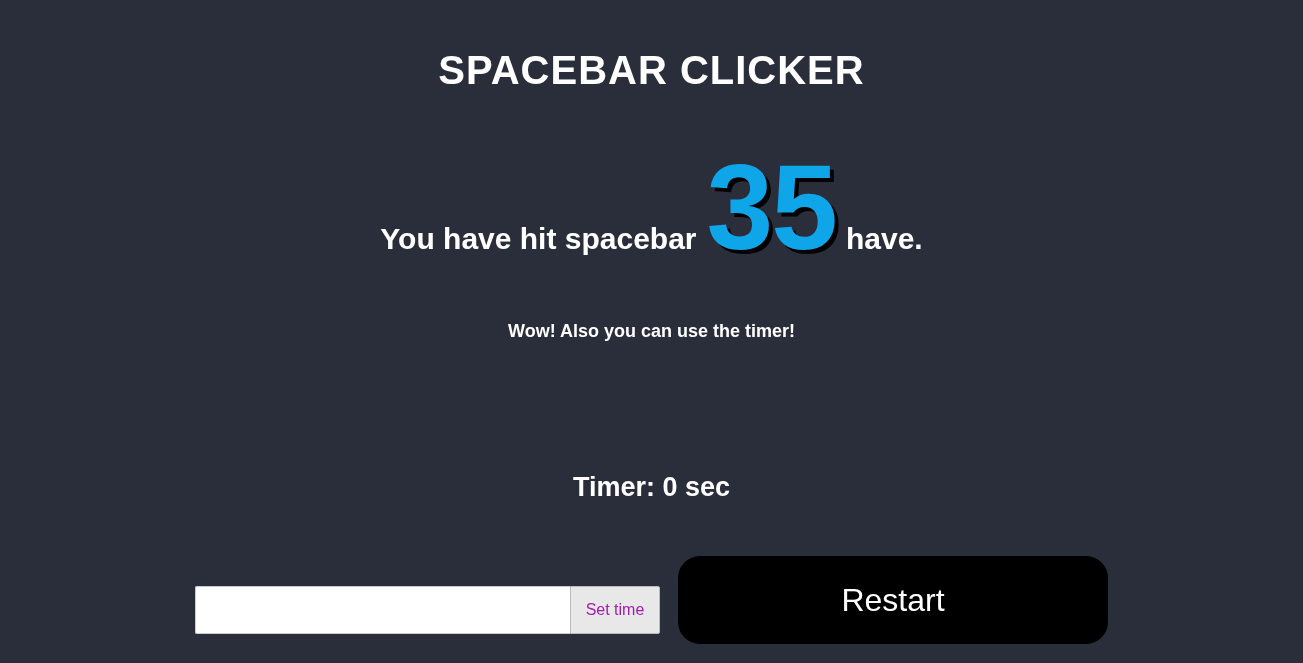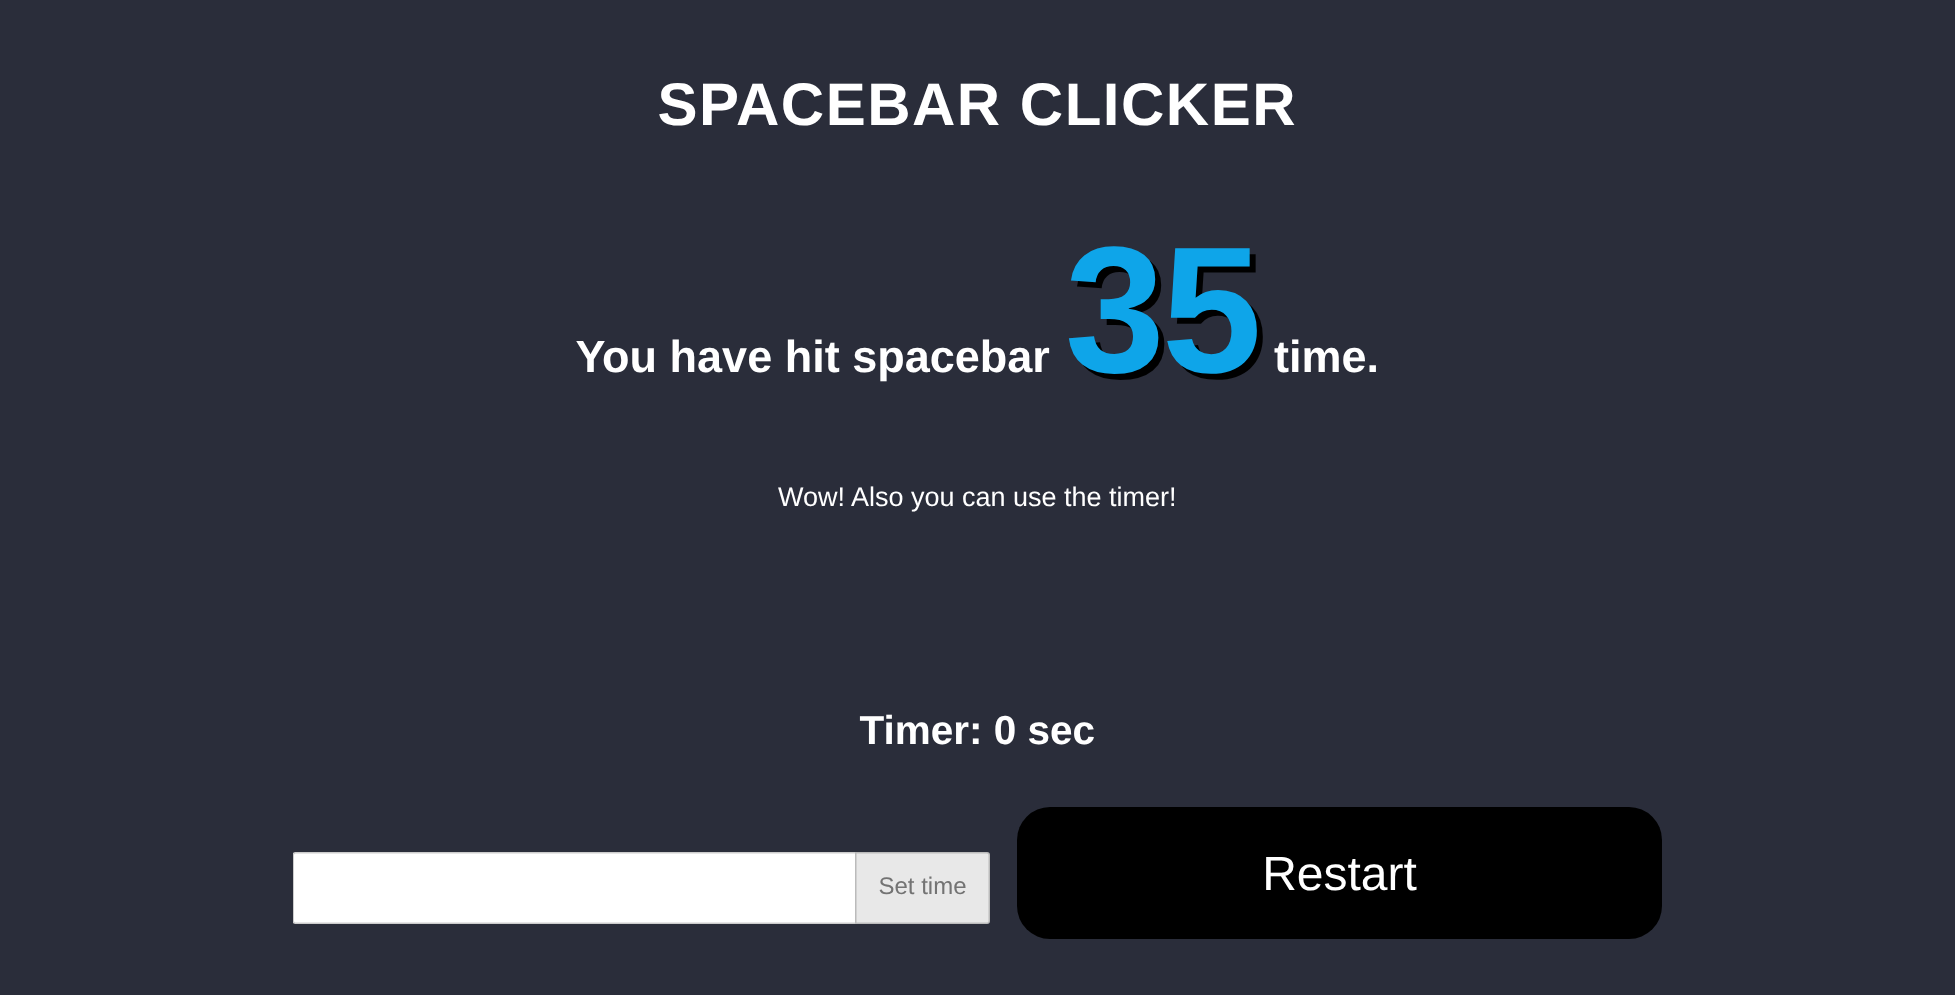--- a/index.html
+++ b/index.html
@@ -50,27 +50,27 @@
       margin: 0 10px;
       text-shadow: 4px 4px 0 #000000;
       letter-spacing: -2px;
     }
     .counter-suffix {
       font-size: 30px;
       font-weight: 900;
     }
     .hint-text {
       font-size: 18px;
-      font-weight: 400;
+      font-weight: 700;
       margin-bottom: 130px;
     }
     .timer-text {
       font-size: 27px;
       font-weight: 900;
-      margin-bottom: 55px;
+      margin-bottom: 73px;
       text-align: right;
     }
     .controls-row {
       display: flex;
       align-items: center;
       justify-content: center;
       gap: 18px;
     }
     .input-group {
       display: flex;
@@ -85,21 +85,21 @@
       padding: 0 12px;
       font-size: 16px;
       outline: none;
       border-radius: 2px 0 0 2px;
     }
     .set-time-button {
       width: 90px;
       height: 48px;
       background: #e8e8e8;
       border: 1px solid #bbbbbb;
-      color: #737373;
+      color: #a21caf;
       font-size: 16px;
       font-family: Arial, sans-serif;
       cursor: pointer;
       border-radius: 0 2px 2px 0;
     }
     .restart-button {
       width: 430px;
       height: 88px;
       background: #000000;
       color: #ffffff;
@@ -114,21 +114,21 @@
   </style>
 </head>
 <body>
 
 <div class="container">
   <h1 class="title">SPACEBAR CLICKER</h1>
 
   <div class="counter-line">
     <span class="counter-prefix">You have hit spacebar </span>
     <span class="counter-number">35</span>
-    <span class="counter-suffix"> time.</span>
+    <span class="counter-suffix"> have.</span>
   </div>
 
   <div class="hint-text">Wow! Also you can use the timer!</div>
 
   <div class="timer-text">
     <span>Timer: </span><span>0</span><span> sec</span>
   </div>
 
   <div class="controls-row">
     <div class="input-group">

